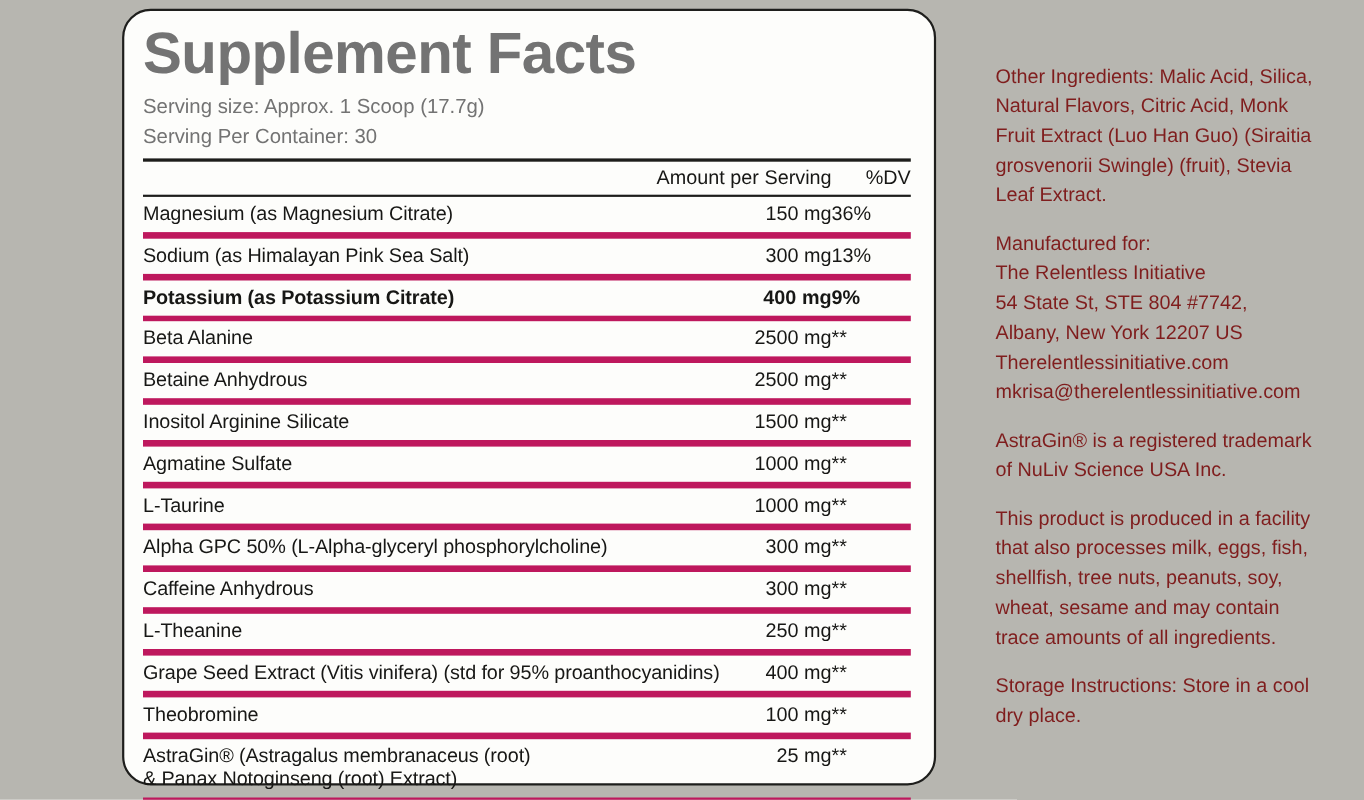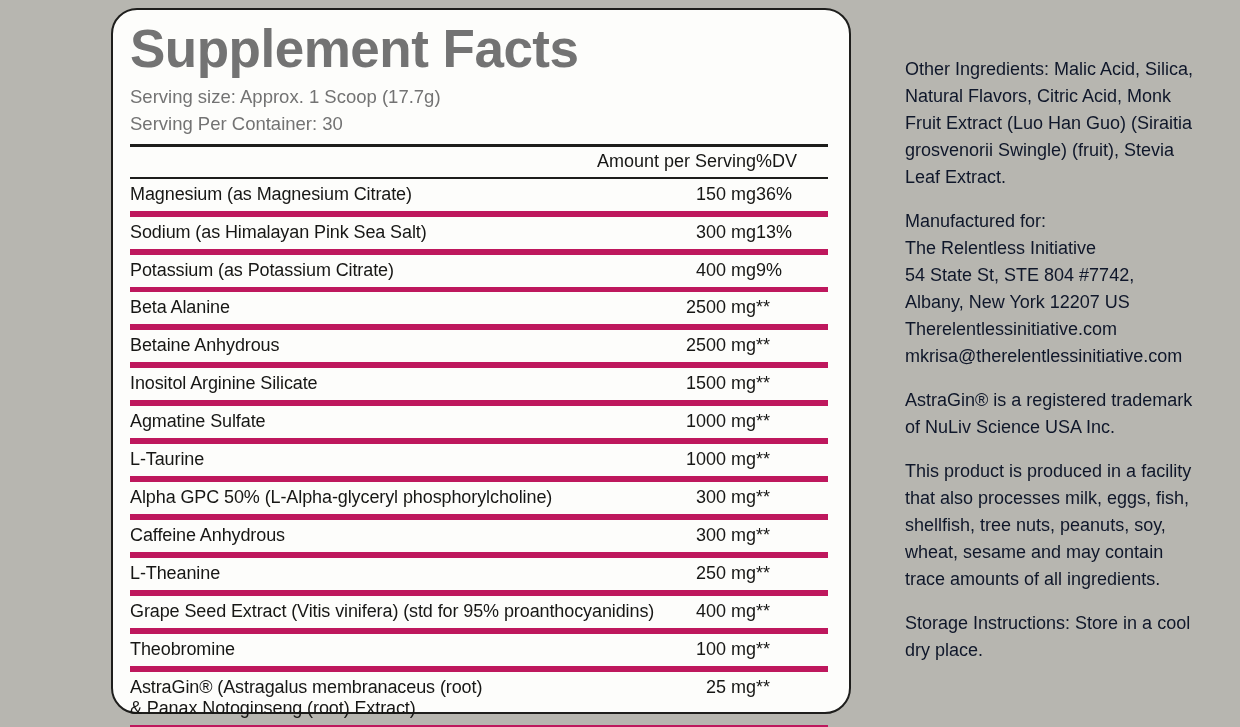--- a/index.html
+++ b/index.html
@@ -49,21 +49,21 @@
     margin-top: 7px;
     display: flex;
     align-items: flex-start;
     border-top: 3px solid #1d1d1b;
     border-bottom: 2px solid #1d1d1b;
     padding: 4px 0 5px 0;
     font-size: 18px;
     line-height: 21px;
   }
   .thead .amt-head { margin-left: auto; }
-  .thead .dv-head  { width: 72px; }
+  .thead .dv-head  { width: 72px; text-align: right; }
   .rows { }
   .row {
     position: relative;
     padding: 5px 0 6px 0;
     border-bottom: 6px solid #be185d;
     font-size: 18px;
     line-height: 21px;
     min-height: 21px;
   }
   .row .nm {
@@ -78,36 +78,36 @@
     right: 72px;
     top: 5px;
   }
   .row .dv {
     position: absolute;
     right: 0;
     top: 5px;
     width: 72px;
     text-align: left;
   }
-  .row.rule-bar { border-bottom-width: 5px; }
+  .row.rule-bar { border-bottom-width: 5px; font-weight: bold; }
   .row.rule-end { border-bottom-width: 3px; }
   .footnote {
     padding-top: 9px;
     font-size: 18px;
     line-height: 21px;
   }
   
   .side {
     position: absolute;
     left: 905px;
     top: 56px;
     width: 292px;
     font-size: 18px;
     line-height: 27px;
-    color: #0f172a;
+    color: #7f1d1d;
   }
   .side p {
     margin: 0 0 17px 0;
     white-space: pre-line;
   }
 </style>
 </head>
 <body>
 
 <div class="stage">

